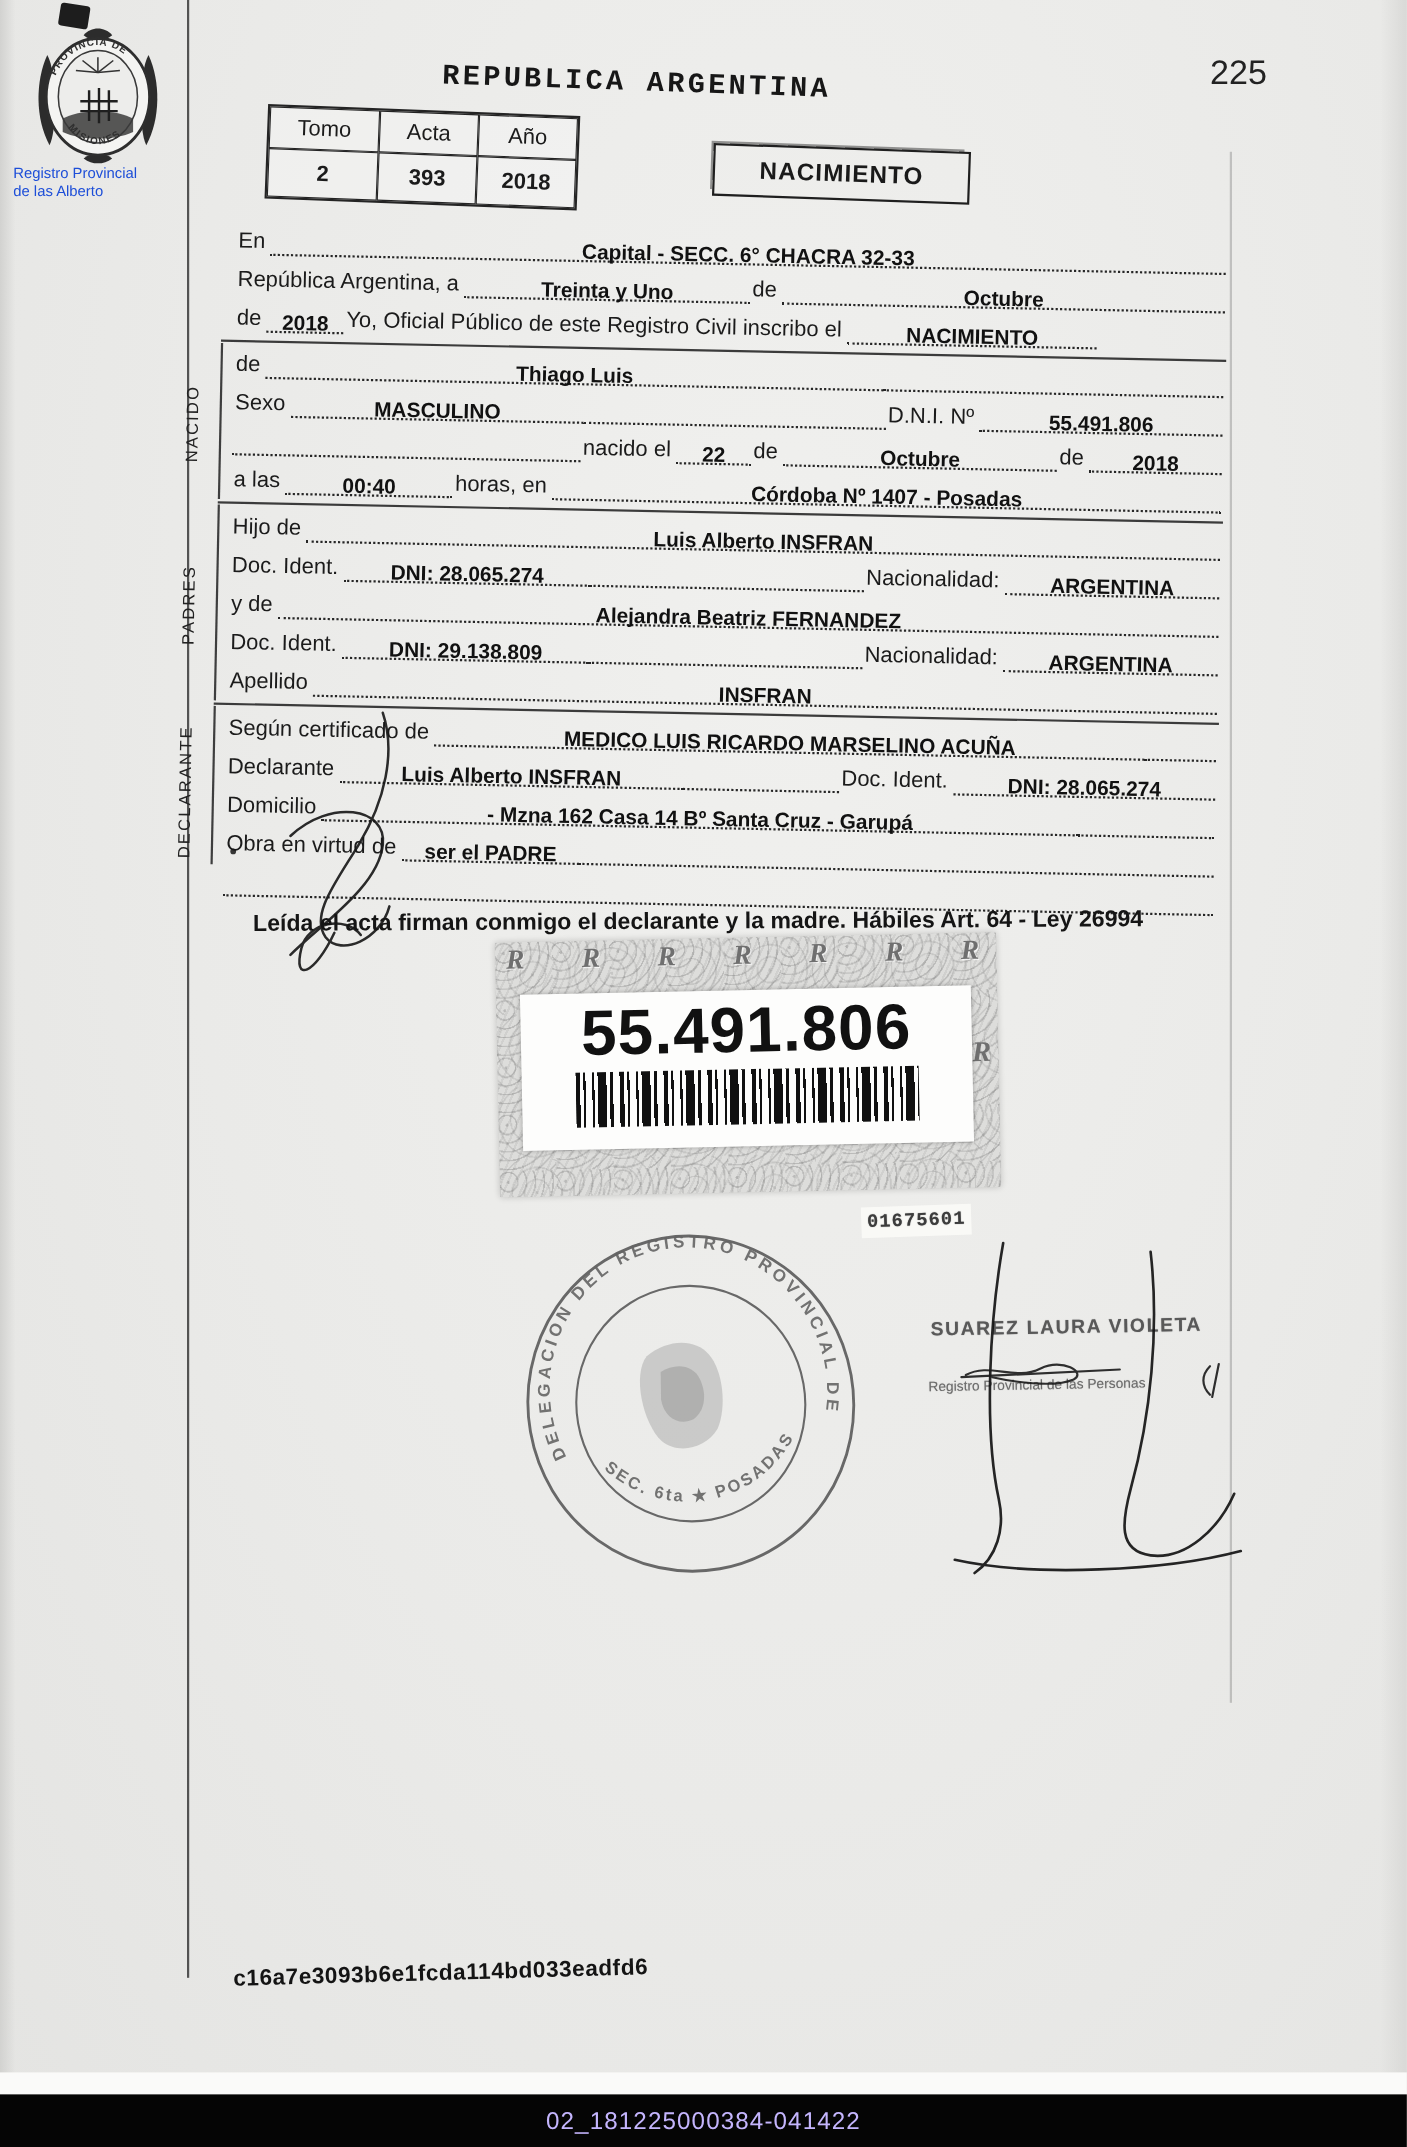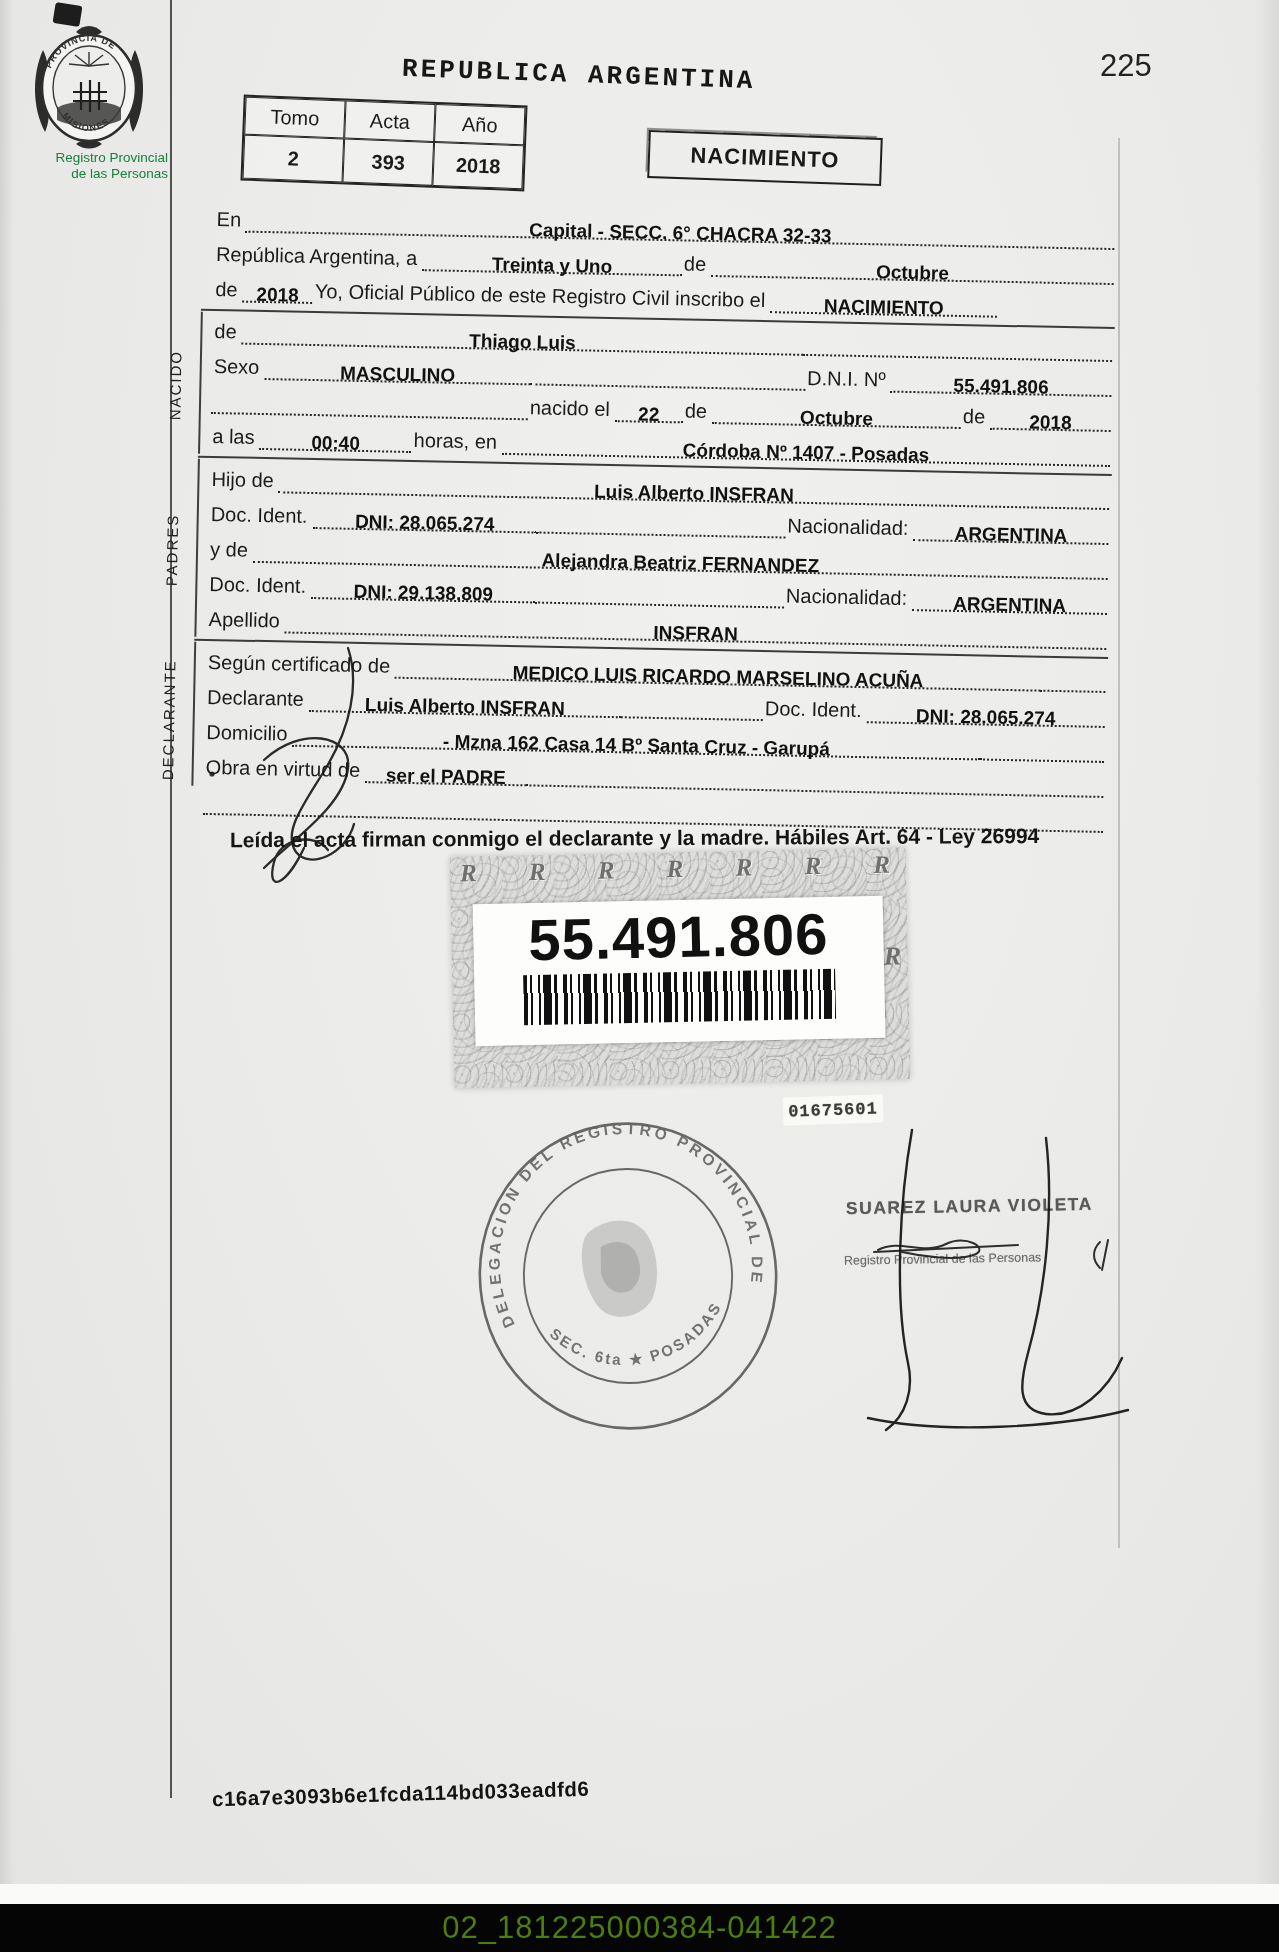--- a/index.html
+++ b/index.html
@@ -10,21 +10,21 @@
   }
   .abs{position:absolute;}
   
   #left-edge{left:0;top:0;width:14px;height:100%;background:linear-gradient(to right,#d2d2d0,rgba(233,233,231,0));}
   #right-edge{right:0;top:0;width:24px;height:100%;background:linear-gradient(to left,#d9d9d7,rgba(233,233,231,0));}
   #corner-blob{left:54px;top:4px;width:27px;height:21px;background:#1d1d1d;border-radius:3px;transform:rotate(9deg);}
   #scan-line-left{left:170px;top:0;width:2px;height:1798px;background:rgba(25,25,25,.72);}
   #fold-line-right{left:1118px;top:138px;width:2px;height:1410px;background:rgba(40,40,40,.22);}
 
   
-  #seal-caption{left:12px;top:150px;width:156px;text-align:right;font-size:13.5px;line-height:16px;color:#15803d;}
+  #seal-caption{left:12px;top:150px;width:156px;text-align:left;font-size:13.5px;line-height:16px;color:#1d4ed8;}
 
   
   #page-title{left:402px;top:60px;font-family:"Liberation Mono","DejaVu Sans Mono",monospace;font-weight:bold;font-size:26px;letter-spacing:3px;transform:rotate(2deg);color:#171717;}
   #page-number{left:1100px;top:48px;font-size:31px;color:#222;}
 
   
   #record-table{left:242px;top:100px;transform:rotate(2.2deg);border:2.4px solid #242424;background:rgba(250,250,248,.35);}
   #record-table .tr{display:flex;}
   #record-table .td{border:1.2px solid #242424;display:flex;align-items:center;justify-content:center;font-size:20px;}
   #record-table .c1{width:98px;} #record-table .c2{width:88px;} #record-table .c3{width:88px;}
@@ -78,21 +78,21 @@
   #round-stamp{left:468px;top:1116px;transform:rotate(-10deg) scaleY(1.03);opacity:.82;}
 
   
   #signer-name{left:846px;top:1196px;font-weight:bold;font-size:17.5px;letter-spacing:1.5px;color:#4d4d4d;transform:rotate(-1deg);opacity:.92;text-shadow:0 0 1px rgba(90,90,90,.65);}
   #signer-org{left:844px;top:1252px;font-size:12.5px;color:#565656;transform:rotate(-1deg);opacity:.85;text-shadow:0 0 1px rgba(110,110,110,.6);}
 
   
   #footer-hash{left:212px;top:1782px;font-weight:bold;font-size:20.5px;letter-spacing:.5px;color:#141414;transform:rotate(-1.6deg);}
   #white-strip{left:0;top:1884px;width:100%;height:20px;background:#fafaf9;}
   #footer-bar{left:0;top:1904px;width:100%;height:48px;background:#050505;display:flex;align-items:center;justify-content:center;}
-  #footer-code{color:#4d7c0f;font-size:31px;letter-spacing:1px;font-family:"Liberation Sans",sans-serif;}
+  #footer-code{color:#c4b5fd;font-size:22px;letter-spacing:1px;font-family:"Liberation Sans",sans-serif;}
 
   svg{display:block;}
 </style>
 </head>
 <body>
 
 <div class="abs" id="left-edge"></div>
 <div class="abs" id="right-edge"></div>
 <div class="abs" id="corner-blob"></div>
 <div class="abs" id="scan-line-left"></div>
@@ -122,21 +122,21 @@
       <line x1="62" y1="58" x2="62" y2="90"></line>
       <line x1="71" y1="60" x2="71" y2="88"></line>
     <line x1="45" y1="70" x2="79" y2="70"></line>
       <line x1="45" y1="79" x2="79" y2="79"></line>
   </g>
   <text font-size="9" font-weight="bold" fill="#2f2f2f" letter-spacing="1"><textPath href="#sealTop" startOffset="14%">PROVINCIA DE</textPath></text>
   <text font-size="9" font-weight="bold" fill="#2f2f2f" letter-spacing="1.5"><textPath href="#sealBot" startOffset="22%">MISIONES</textPath></text>
 </svg>
 <div class="abs" id="seal-caption">
   <div>Registro Provincial</div>
-  <div>de las Personas</div>
+  <div>de las Alberto</div>
 </div>
 
 <div class="abs" id="page-title">REPUBLICA ARGENTINA</div>
 <div class="abs" id="page-number">225</div>
 
 <div class="abs" id="record-table">
   <div class="tr hrow">
     <div class="td c1">Tomo</div>
     <div class="td c2">Acta</div>
     <div class="td c3">Año</div>

